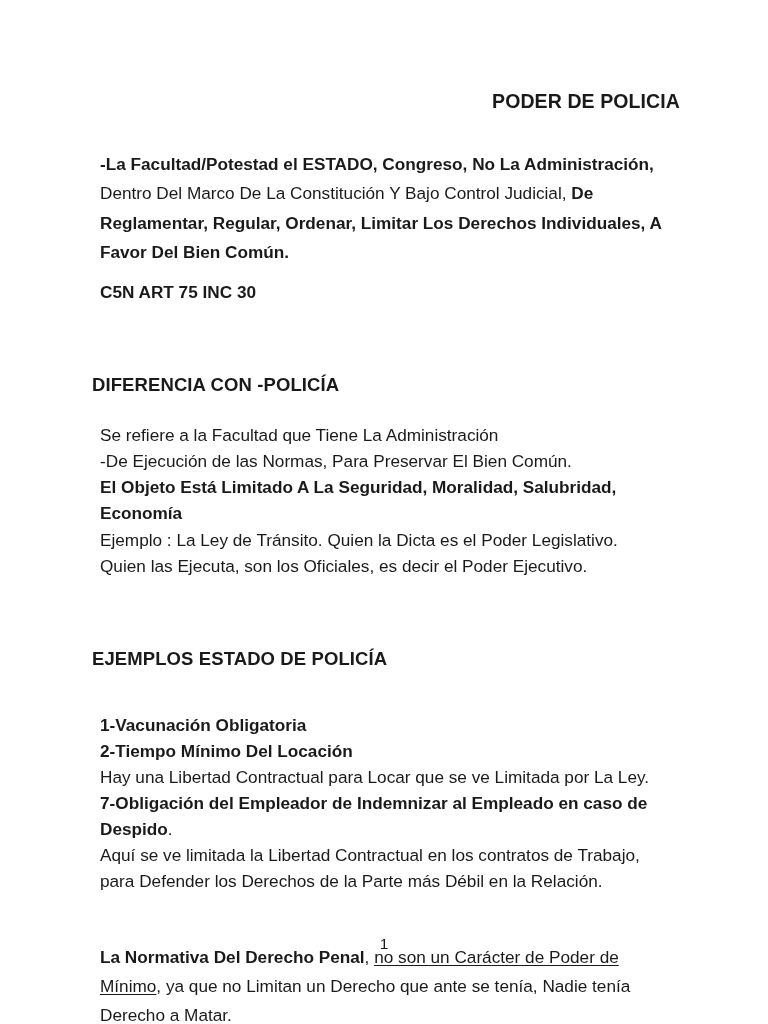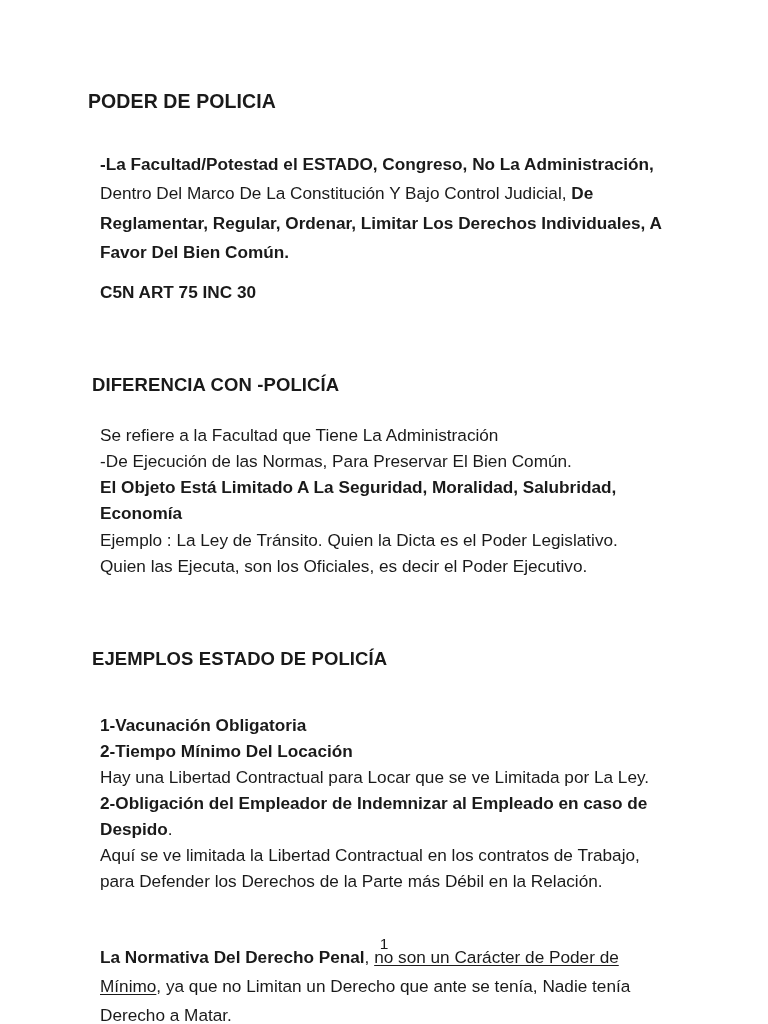--- a/index.html
+++ b/index.html
@@ -29,20 +29,21 @@
     width: 592px;
   }
 
   
   .h-main {
     font-size: 19.5px;
     font-weight: bold;
     letter-spacing: 0.1px;
     line-height: 1.34;
     margin: 0;
+    text-align: right;
   }
   .h-sec {
     font-size: 18.5px;
     font-weight: bold;
     letter-spacing: 0.1px;
     line-height: 1.34;
     margin: 4px;
   }
 
   
@@ -117,21 +118,21 @@
     <div class="gap-xl"></div>
 
     <h2 class="h-sec">EJEMPLOS ESTADO DE POLICÍA</h2>
 
     <div class="gap-md"></div>
 
     <div class="p tight">
       <span class="b">1-Vacunación Obligatoria</span><br>
       <span class="b">2-Tiempo Mínimo Del Locación</span><br>
       <span>Hay una Libertad Contractual para Locar que se ve Limitada por La Ley.</span><br>
-      <span class="b">2-Obligación del Empleador de Indemnizar al Empleado en caso de</span><br>
+      <span class="b">7-Obligación del Empleador de Indemnizar al Empleado en caso de</span><br>
       <span class="b">Despido</span><span>.</span><br>
       <span>Aquí se ve limitada la Libertad Contractual en los contratos de Trabajo,</span><br>
       <span>para Defender los Derechos de la Parte más Débil en la Relación.</span>
     </div>
 
     <div class="gap-md"></div>
 
     <div class="p loose">
       <span class="b">La Normativa Del Derecho Penal</span><span>, </span><span class="bu">no son un Carácter de Poder de</span><br>
       <span class="bu">Mínimo</span><span>, ya que no Limitan un Derecho que ante se tenía, Nadie tenía</span><br>

